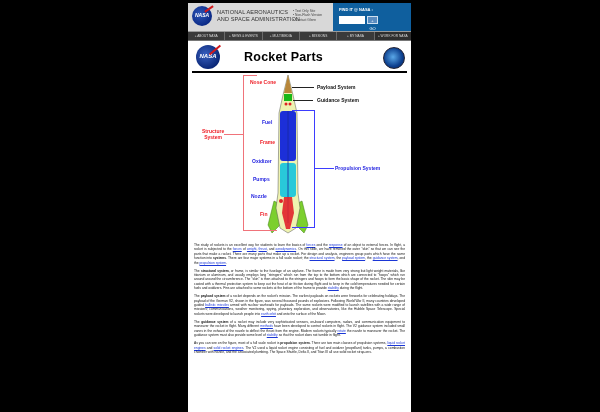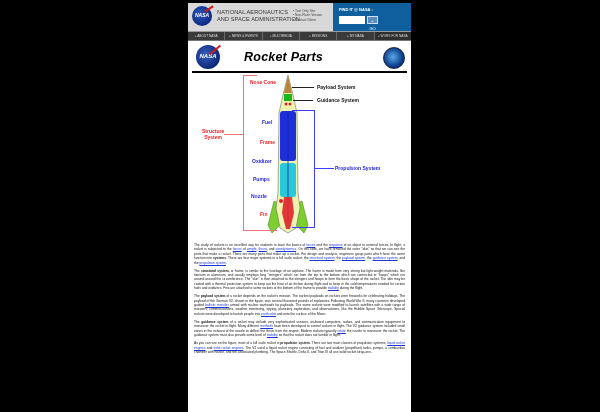--- a/index.html
+++ b/index.html
@@ -33,21 +33,21 @@
   .nav-item { flex: 1; color: #dcdcdc; font-size: 3.2px; line-height: 8px; text-align: center; border-right: 1px solid #6a6a6a; white-space: nowrap; }
   .nav-item:last-child { border-right: 0; background: #2e2e2e; }
   
   .title-row { position: relative; height: 30px; }
   .meatball-lg {
     position: absolute; left: 8px; top: 4px; width: 24px; height: 24px; border-radius: 50%;
     background: radial-gradient(circle at 40% 40%, #3960c0, #0b2878 70%);
   }
   .meatball-lg .nasa-txt { position:absolute; left:0; top:8px; width:24px; text-align:center; color:#fff; font-size:6px; font-weight:bold; font-style:italic; }
   .meatball-lg .swoosh { position:absolute; left:12px; top:4px; width:14px; height:2px; background:#d2181b; transform: rotate(-40deg); }
-  .page-title { position: absolute; left: 0; width: 191px; top: 9px; text-align: center; font-size: 12.5px; font-weight: bold; font-style: italic; color: #000; letter-spacing: 0.2px; }
+  .page-title { position: absolute; left: 0; width: 191px; top: 9px; text-align: center; font-size: 12.5px; font-weight: bold; color: #000; letter-spacing: 0.2px; }
   .glenn-logo {
     position: absolute; right: 6px; top: 6px; width: 20px; height: 20px; border-radius: 50%;
     background: radial-gradient(circle at 45% 45%, #5aa8e8, #0c3f8e 60%, #061f52);
     border: 1px solid #223;
   }
   .rule { height: 2px; background: #000; margin: 0 4px; }
   
   .diagram { position: relative; height: 168px; }
   .dlabel { position: absolute; font-size: 5px; font-weight: bold; white-space: nowrap; }
   .red { color: #ee1c24; } .blue { color: #1f1fe0; } .black { color: #111; }

